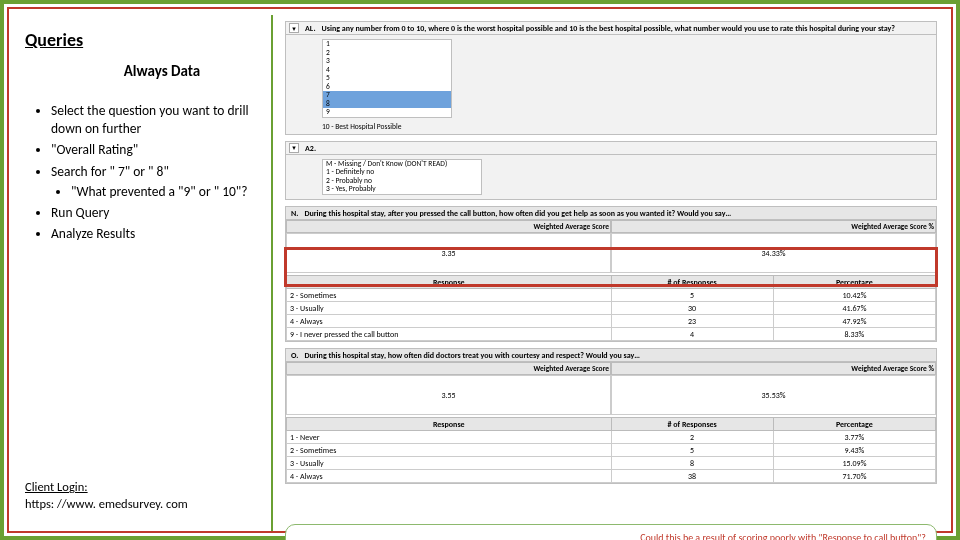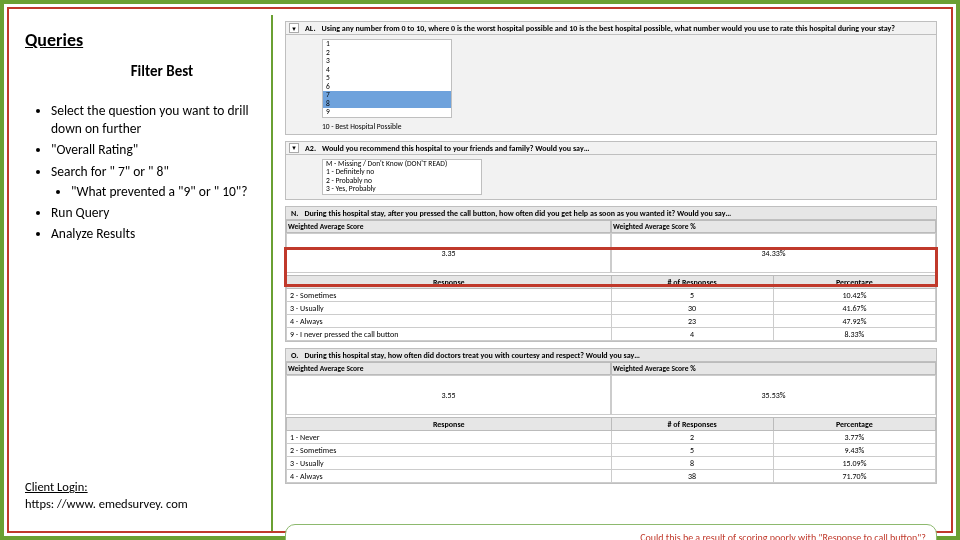--- a/index.html
+++ b/index.html
@@ -23,35 +23,35 @@
 .optbox{background:#fff;border:1px solid #bfbfbf;margin:4px 4px 4px 36px;font-size:7.5px}
 .optbox.sel{position:relative}
 .optbox div.row{padding:0 3px;height:8.5px;line-height:8.5px}
 .optbox div.row.b{background:#6ea2dc}
 .sig{font-size:7.5px;margin:1px 4px 3px 36px}
 .stbl{width:100%;border-collapse:collapse;font-size:8px;margin-top:2px}
 .stbl th{background:#e6e6e6;border:1px solid #bbb;font-weight:700;padding:1px 3px}
 .stbl td{border:1px solid #ccc;padding:1px 3px;text-align:center;background:#fff}
 .stbl td.l{text-align:left}
 .wascore{display:flex}
-.wascore>div{flex:1;border:1px solid #bbb;background:#e6e6e6;font-size:7.5px;font-weight:700;text-align:left;padding:1px}
+.wascore>div{flex:1;border:1px solid #bbb;background:#e6e6e6;font-size:7.5px;font-weight:700;text-align:right;padding:1px}
 .warow{display:flex}
 .warow>div{flex:1;border:1px solid #ccc;background:#fff;font-size:8px;text-align:center;padding:14px}
 .redbox{position:absolute;border:3px solid #c0392b}
 .callout{border:1px solid #8db96e;border-radius:10px;padding:6px 10px;font-size:10px;text-align:right;color:#c0392b;background:#fff}
 </style>
 </head>
 <body>
 
 <div class="slide">
 <div class="inner">
 
 <div class="left">
   <div class="title">Queries</div>
-  <div class="subtitle">Filter Best</div>
+  <div class="subtitle">Always Data</div>
   <ul class="main">
     <li>Select the question you want to drill down on further</li>
     <li>"Overall Rating"</li>
     <li>
       <span>Search for " 7" or " 8"</span>
       <ul class="sub">
         <li>"What prevented a "9" or " 10"?</li>
       </ul>
     </li>
     <li>Run Query</li>
@@ -82,21 +82,20 @@
       <div class="row b">8</div>
       <div class="row">9</div>
     </div>
     <div class="sig">10 - Best Hospital Possible</div>
   </div>
 
   <div class="qblock">
     <div class="qhead">
       <span class="qchevron">▾</span>
       <span class="qcode">A2.</span>
-      <span class="qtext">Would you recommend this hospital to your friends and family? Would you say…</span>
     </div>
     <div class="optbox" style="width:160px">
       <div class="row">M - Missing / Don't Know (DON'T READ)</div>
       <div class="row">1 - Definitely no</div>
       <div class="row">2 - Probably no</div>
       <div class="row">3 - Yes, Probably</div>
     </div>
   </div>
 
   <div class="qblock" style="background:#fff;position:relative">

